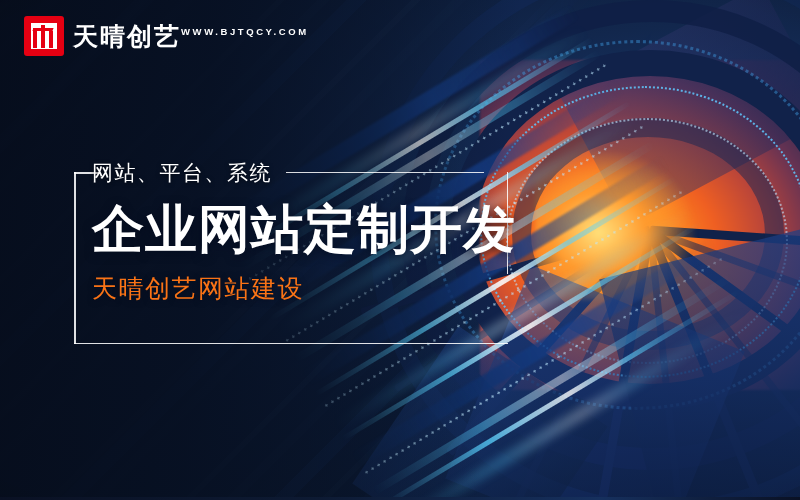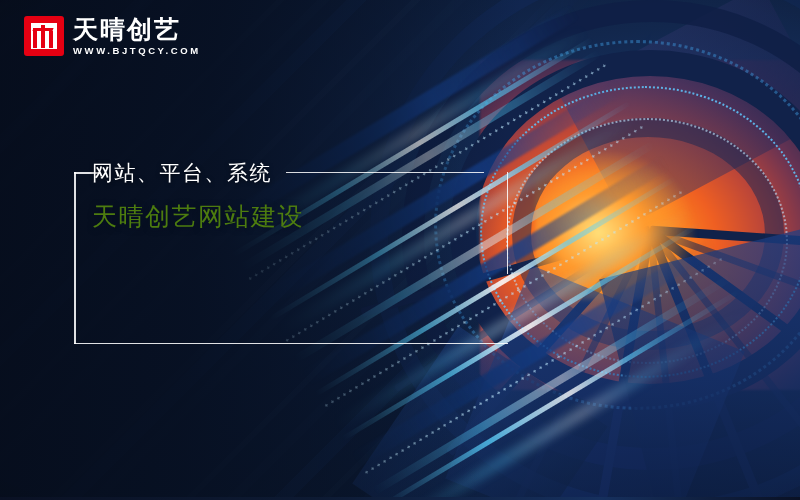--- a/index.html
+++ b/index.html
@@ -180,21 +180,21 @@
     border-radius:2px;
   }
   .logo-mark .lm-bar{
     position:absolute; background:#e60012;
   }
   .logo-mark .b1{ left:9px;  top:12px; width:4px; height:20px; }
   .logo-mark .b2{ left:17px; top:9px;  width:4px; height:23px; }
   .logo-mark .b3{ left:25px; top:15px; width:4px; height:17px; }
   .logo-mark .b4{ left:9px;  top:12px; width:20px; height:3px; transform:skewX(-20deg); }
 
-  .logo-text{ display:flex; flex-direction:column; justify-content:flex-end; }
+  .logo-text{ display:flex; flex-direction:row; justify-content:flex-end; }
   .logo-name{
     color:#ffffff;
     font-size:25px;
     font-weight:bold;
     letter-spacing:2px;
     line-height:1.05;
     white-space:nowrap;
   }
   .logo-url{
     color:#ffffff;
@@ -240,21 +240,21 @@
     font-size:52px;
     font-weight:bold;
     letter-spacing:1px;
     line-height:1.08;
     white-space:nowrap;
     text-shadow:0 2px 10px rgba(0,10,30,.75);
   }
 
   .subline{
     margin-top:16px;
-    color:#4d7c0f;
+    color:#f97316;
     font-size:25px;
     letter-spacing:1.5px;
     line-height:1.2;
     white-space:nowrap;
     text-shadow:0 1px 6px rgba(0,10,30,.7);
   }
 </style>
 </head>
 <body>
 
@@ -340,17 +340,18 @@
     <div class="edge e-top"></div>
     <div class="edge e-right"></div>
     <div class="edge e-bottom"></div>
   </div>
 
   <div class="copy">
     <div class="kicker-row">
       <div class="kicker">网站、平台、系统</div>
       <div class="kicker-rule"></div>
     </div>
+    <div class="headline">企业网站定制开发</div>
     <div class="subline">天晴创艺网站建设</div>
   </div>
 
   <div class="bottom-rule"></div>
 </div>
 
 </body></html>

